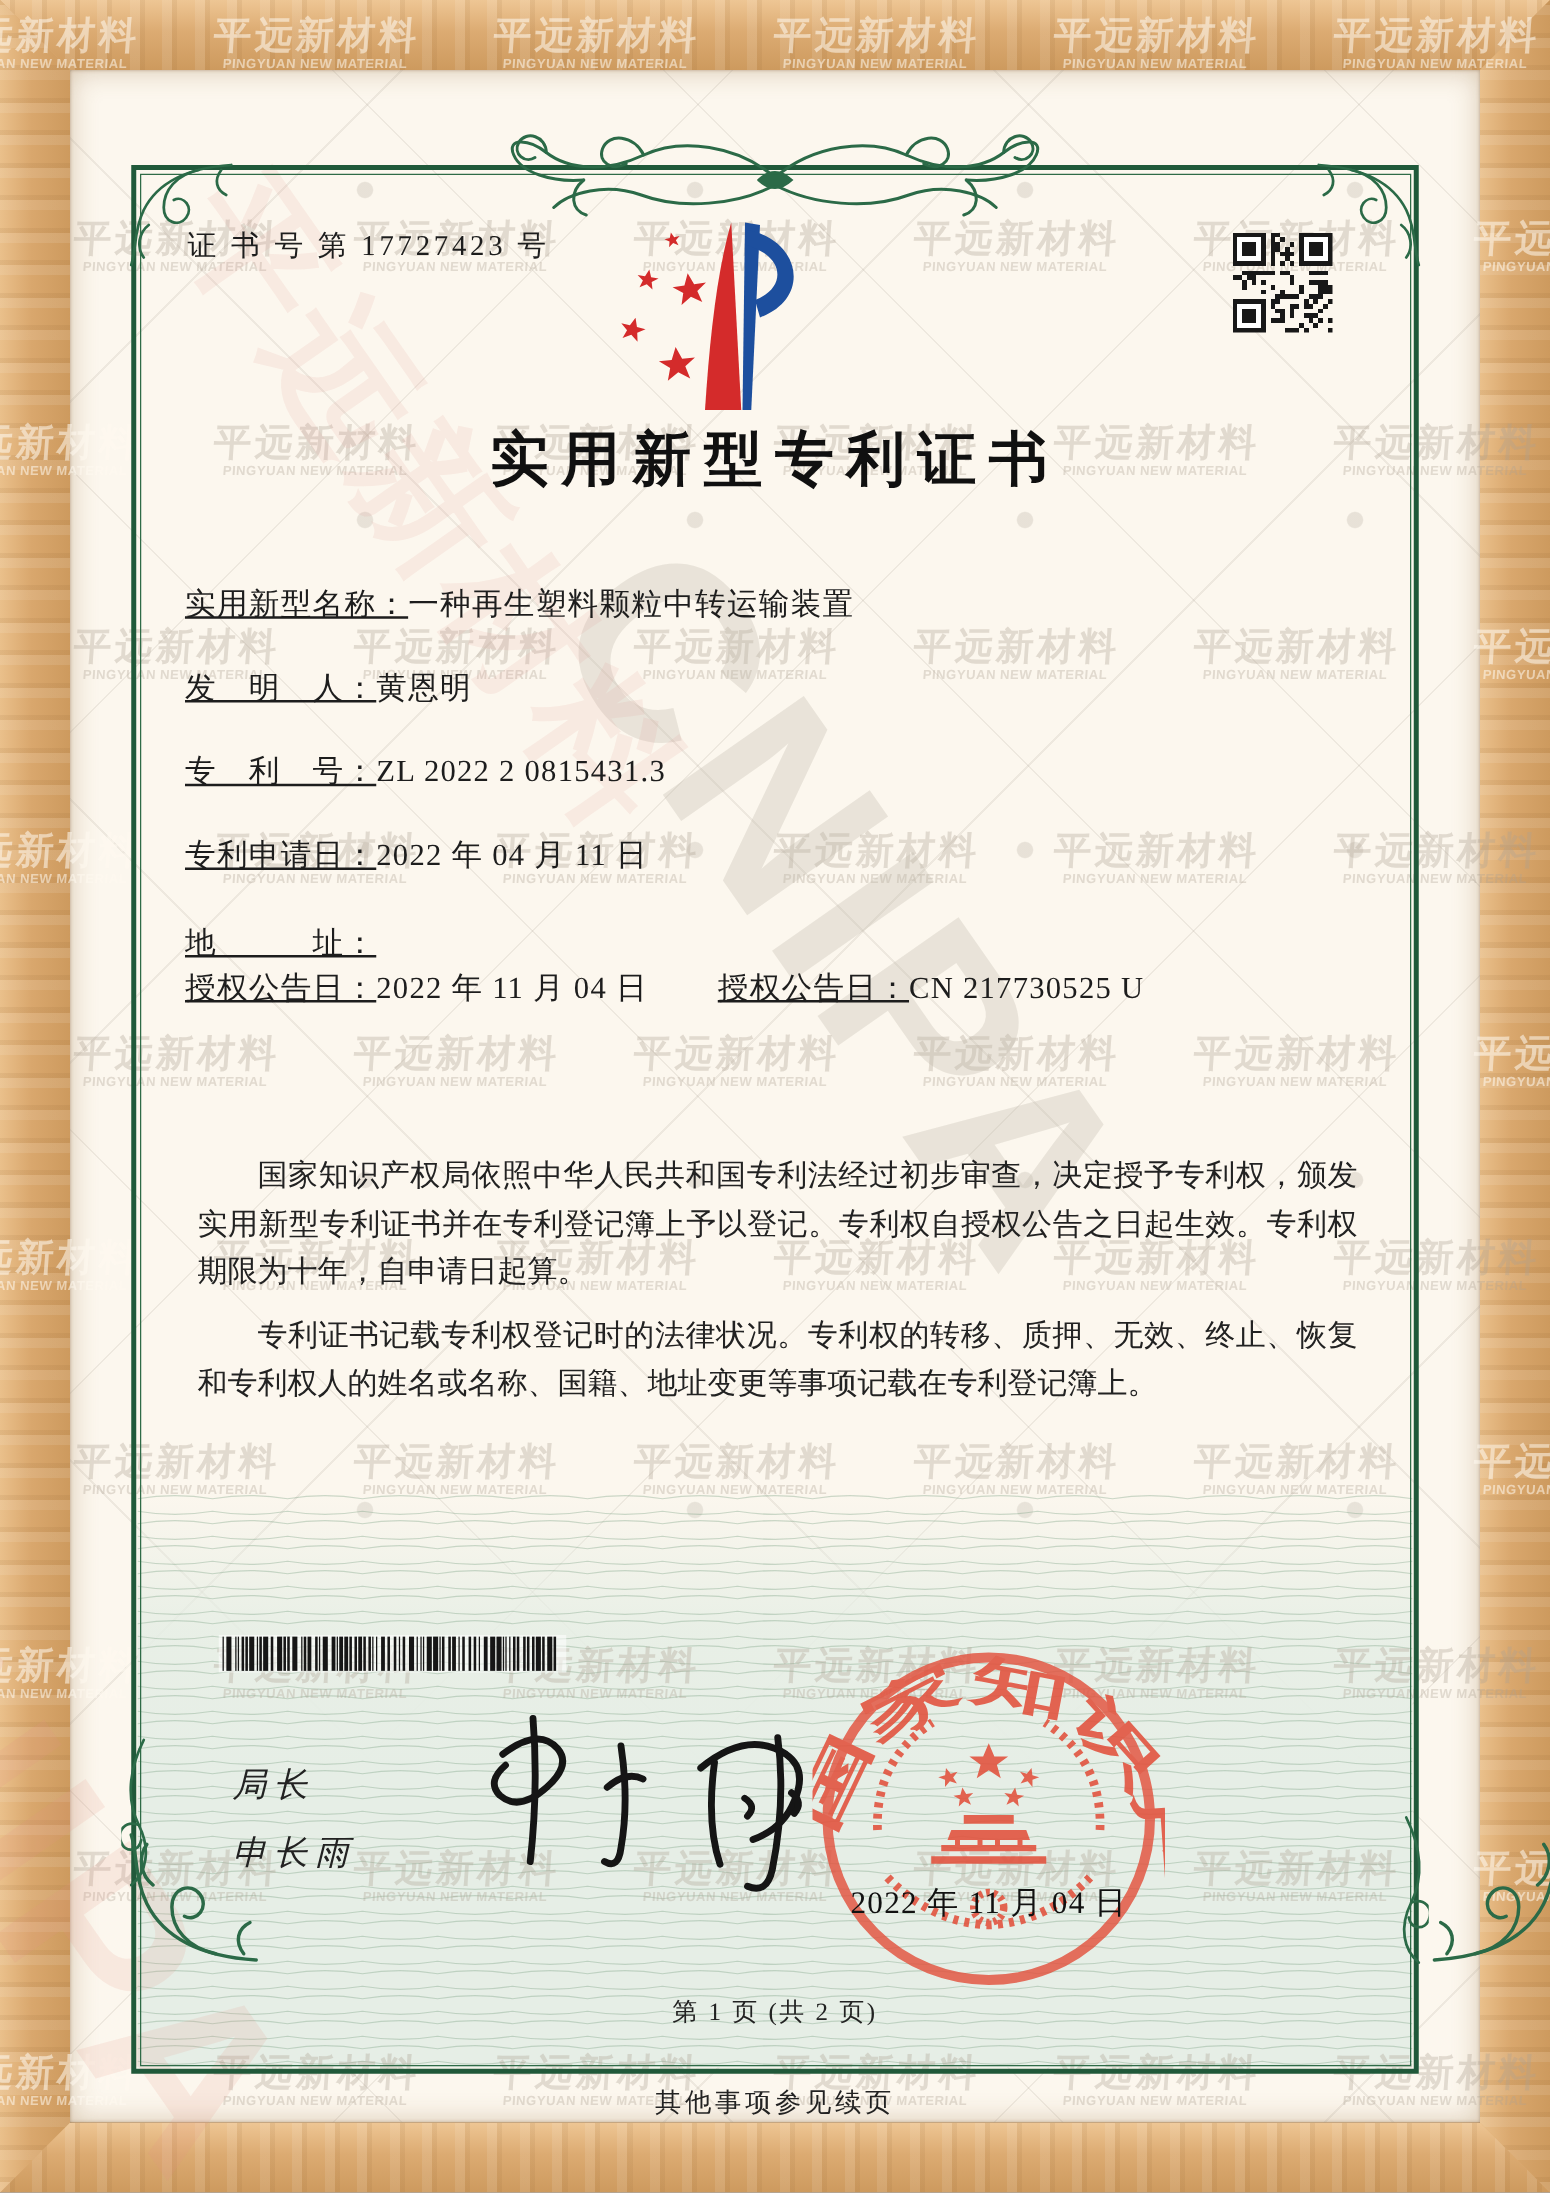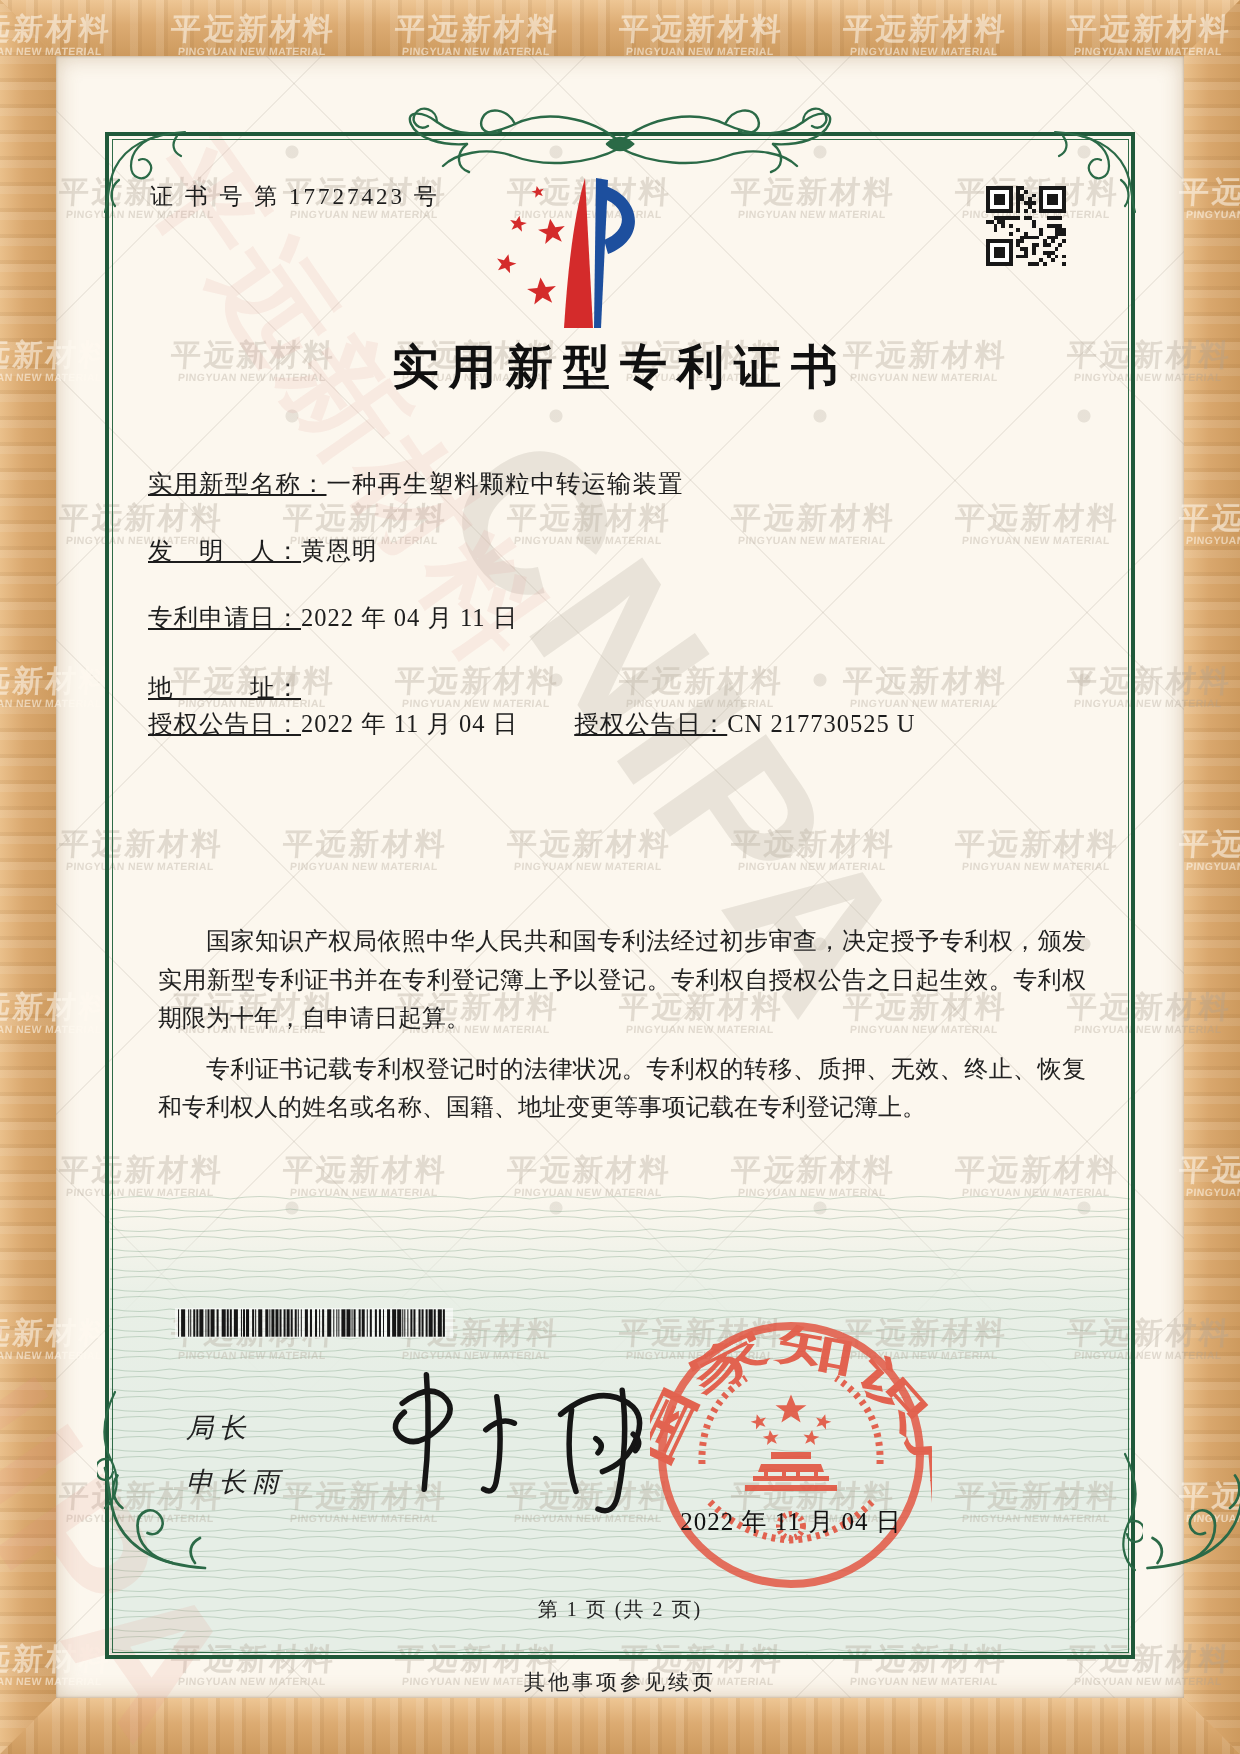--- a/index.html
+++ b/index.html
@@ -626,20 +626,24 @@
     <div class="fields">
       <div class="frow">
         <span class="flabel">实用新型名称：</span>
         <span class="fvalue">一种再生塑料颗粒中转运输装置</span>
       </div>
       <div class="frow">
         <span class="flabel">发　明　人：</span>
         <span class="fvalue">黄恩明</span>
       </div>
       <div class="frow">
+        <span class="flabel">专　利　号：</span>
+        <span class="fvalue">ZL 2022 2 0815431.3</span>
+      </div>
+      <div class="frow">
         <span class="flabel">专利申请日：</span>
         <span class="fvalue">2022 年 04 月 11 日</span>
       </div>
       <div class="frow frow-address">
         <span class="flabel">地　　　址：</span>
       </div>
       <div class="frow">
         <span class="flabel">授权公告日：</span>
         <span class="fvalue">2022 年 11 月 04 日</span>
         <span class="flabel grant-pair2">授权公告日：</span>

